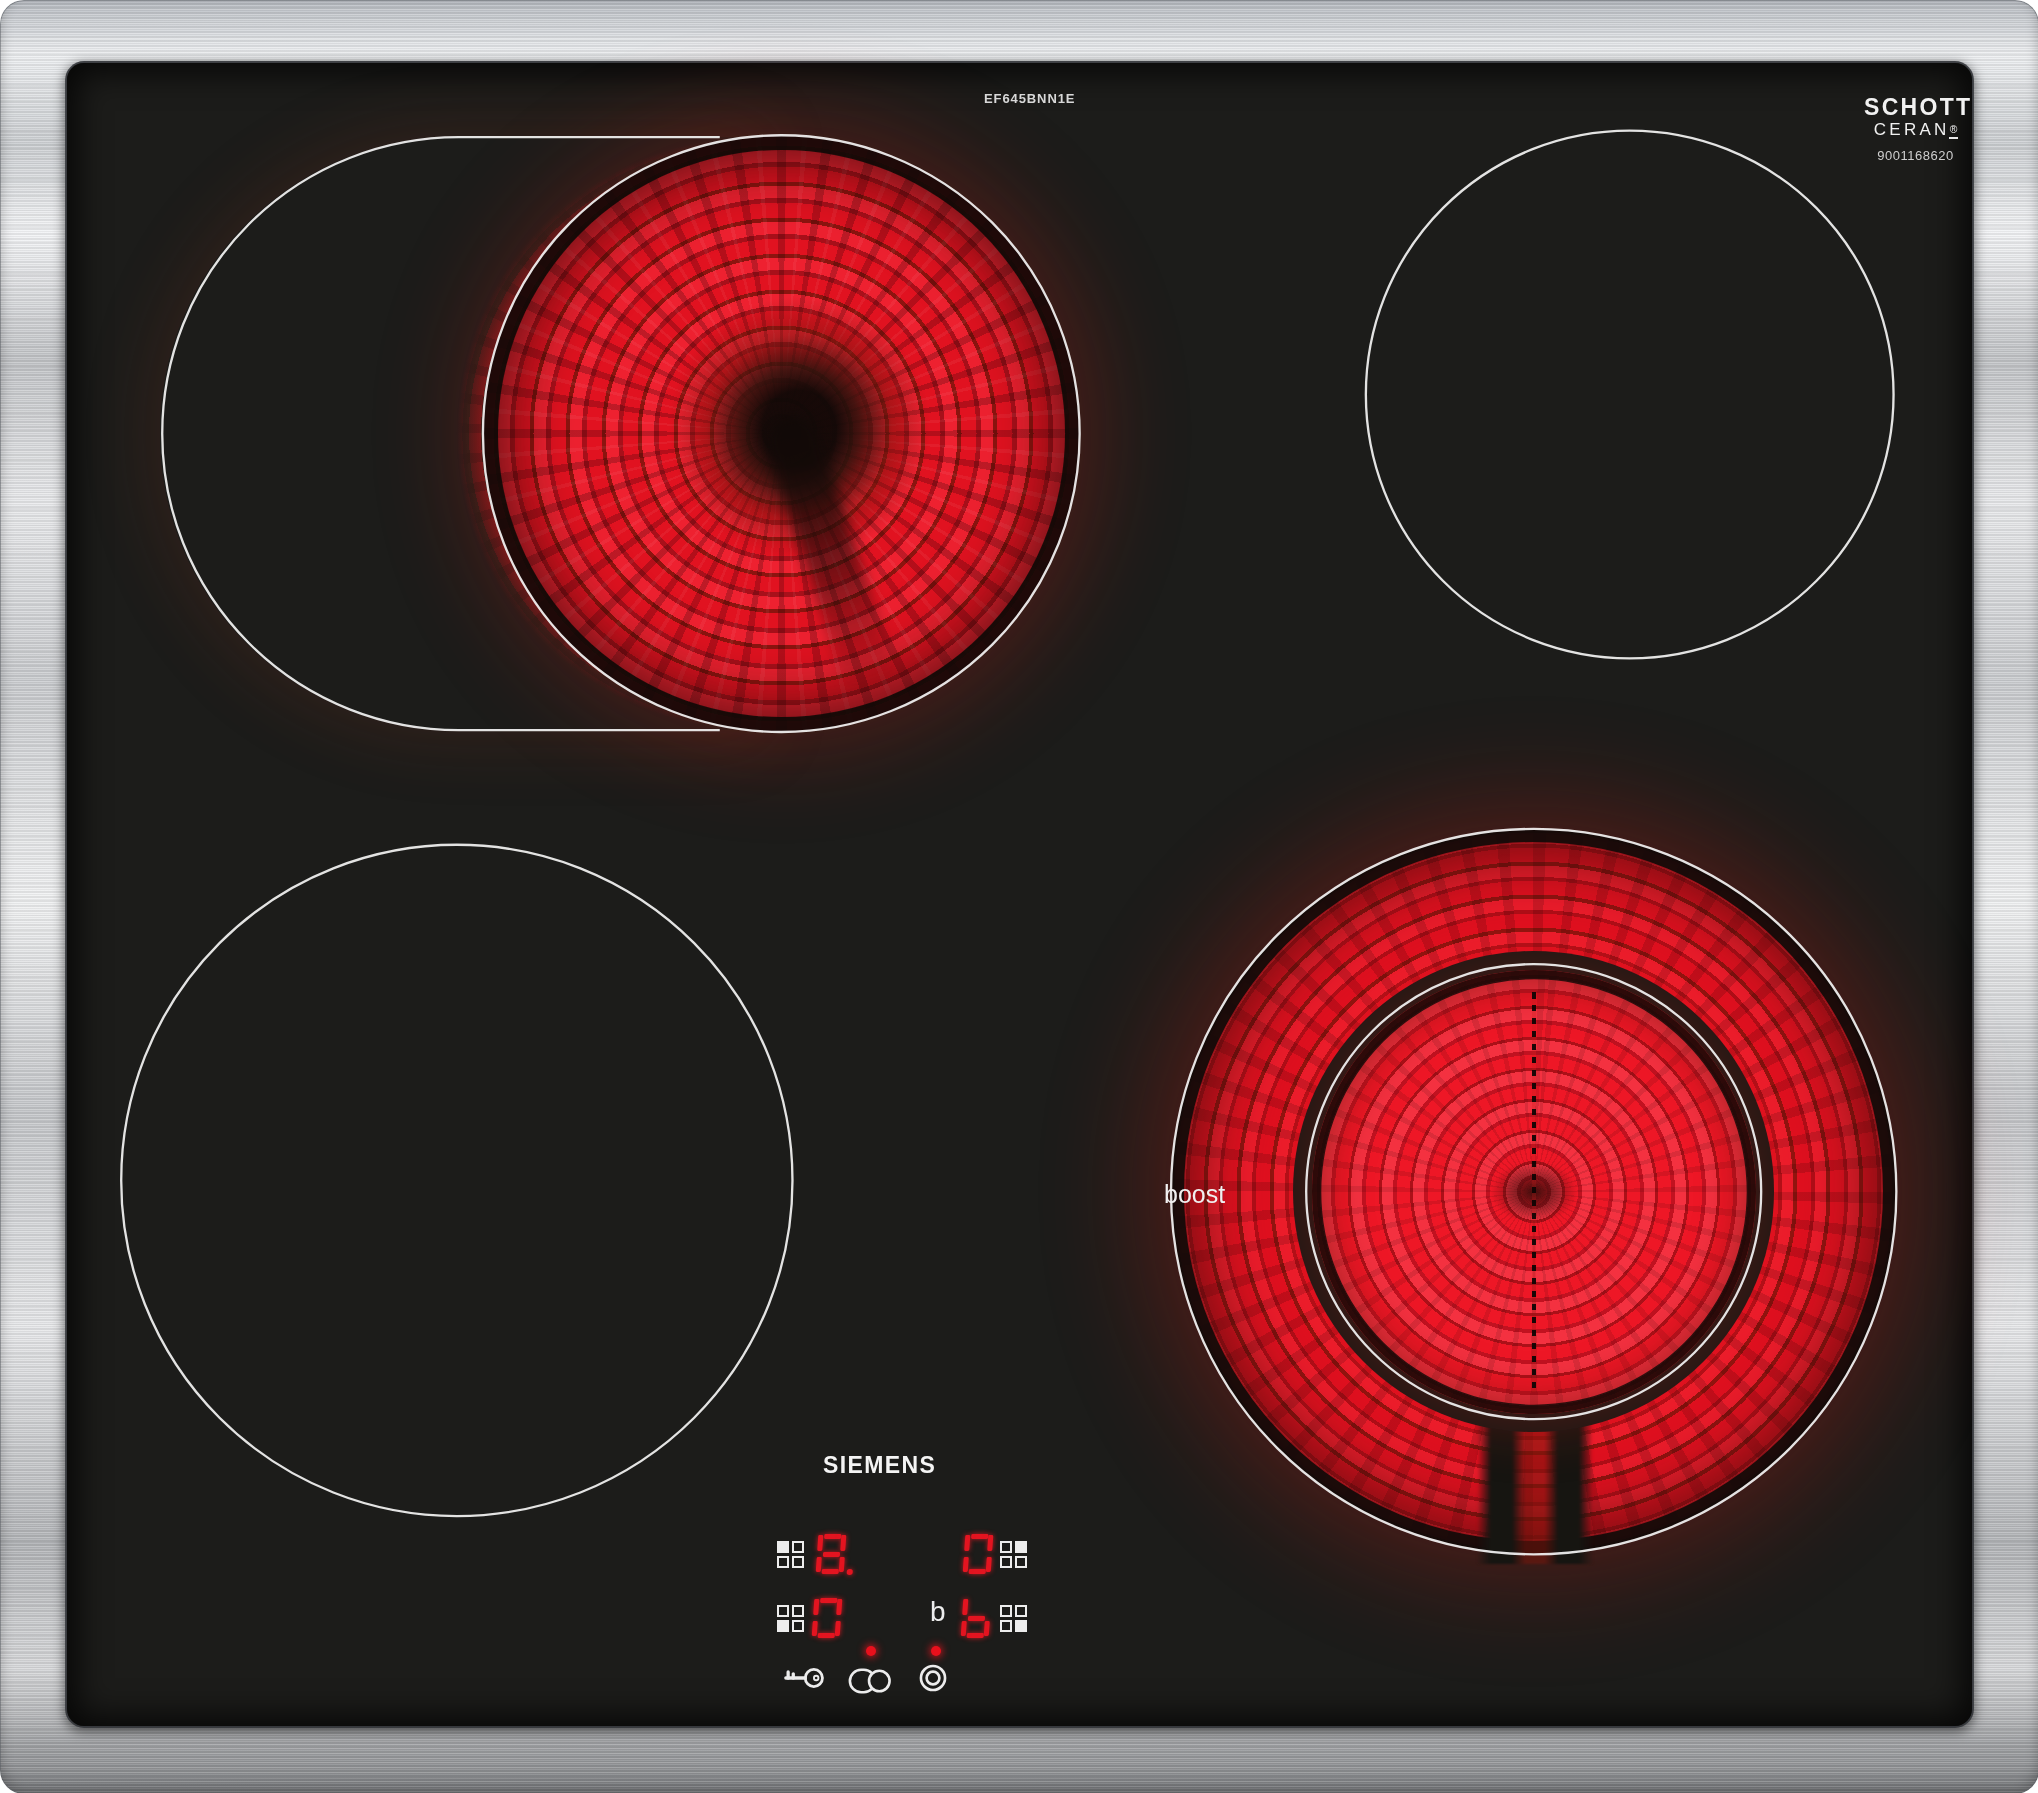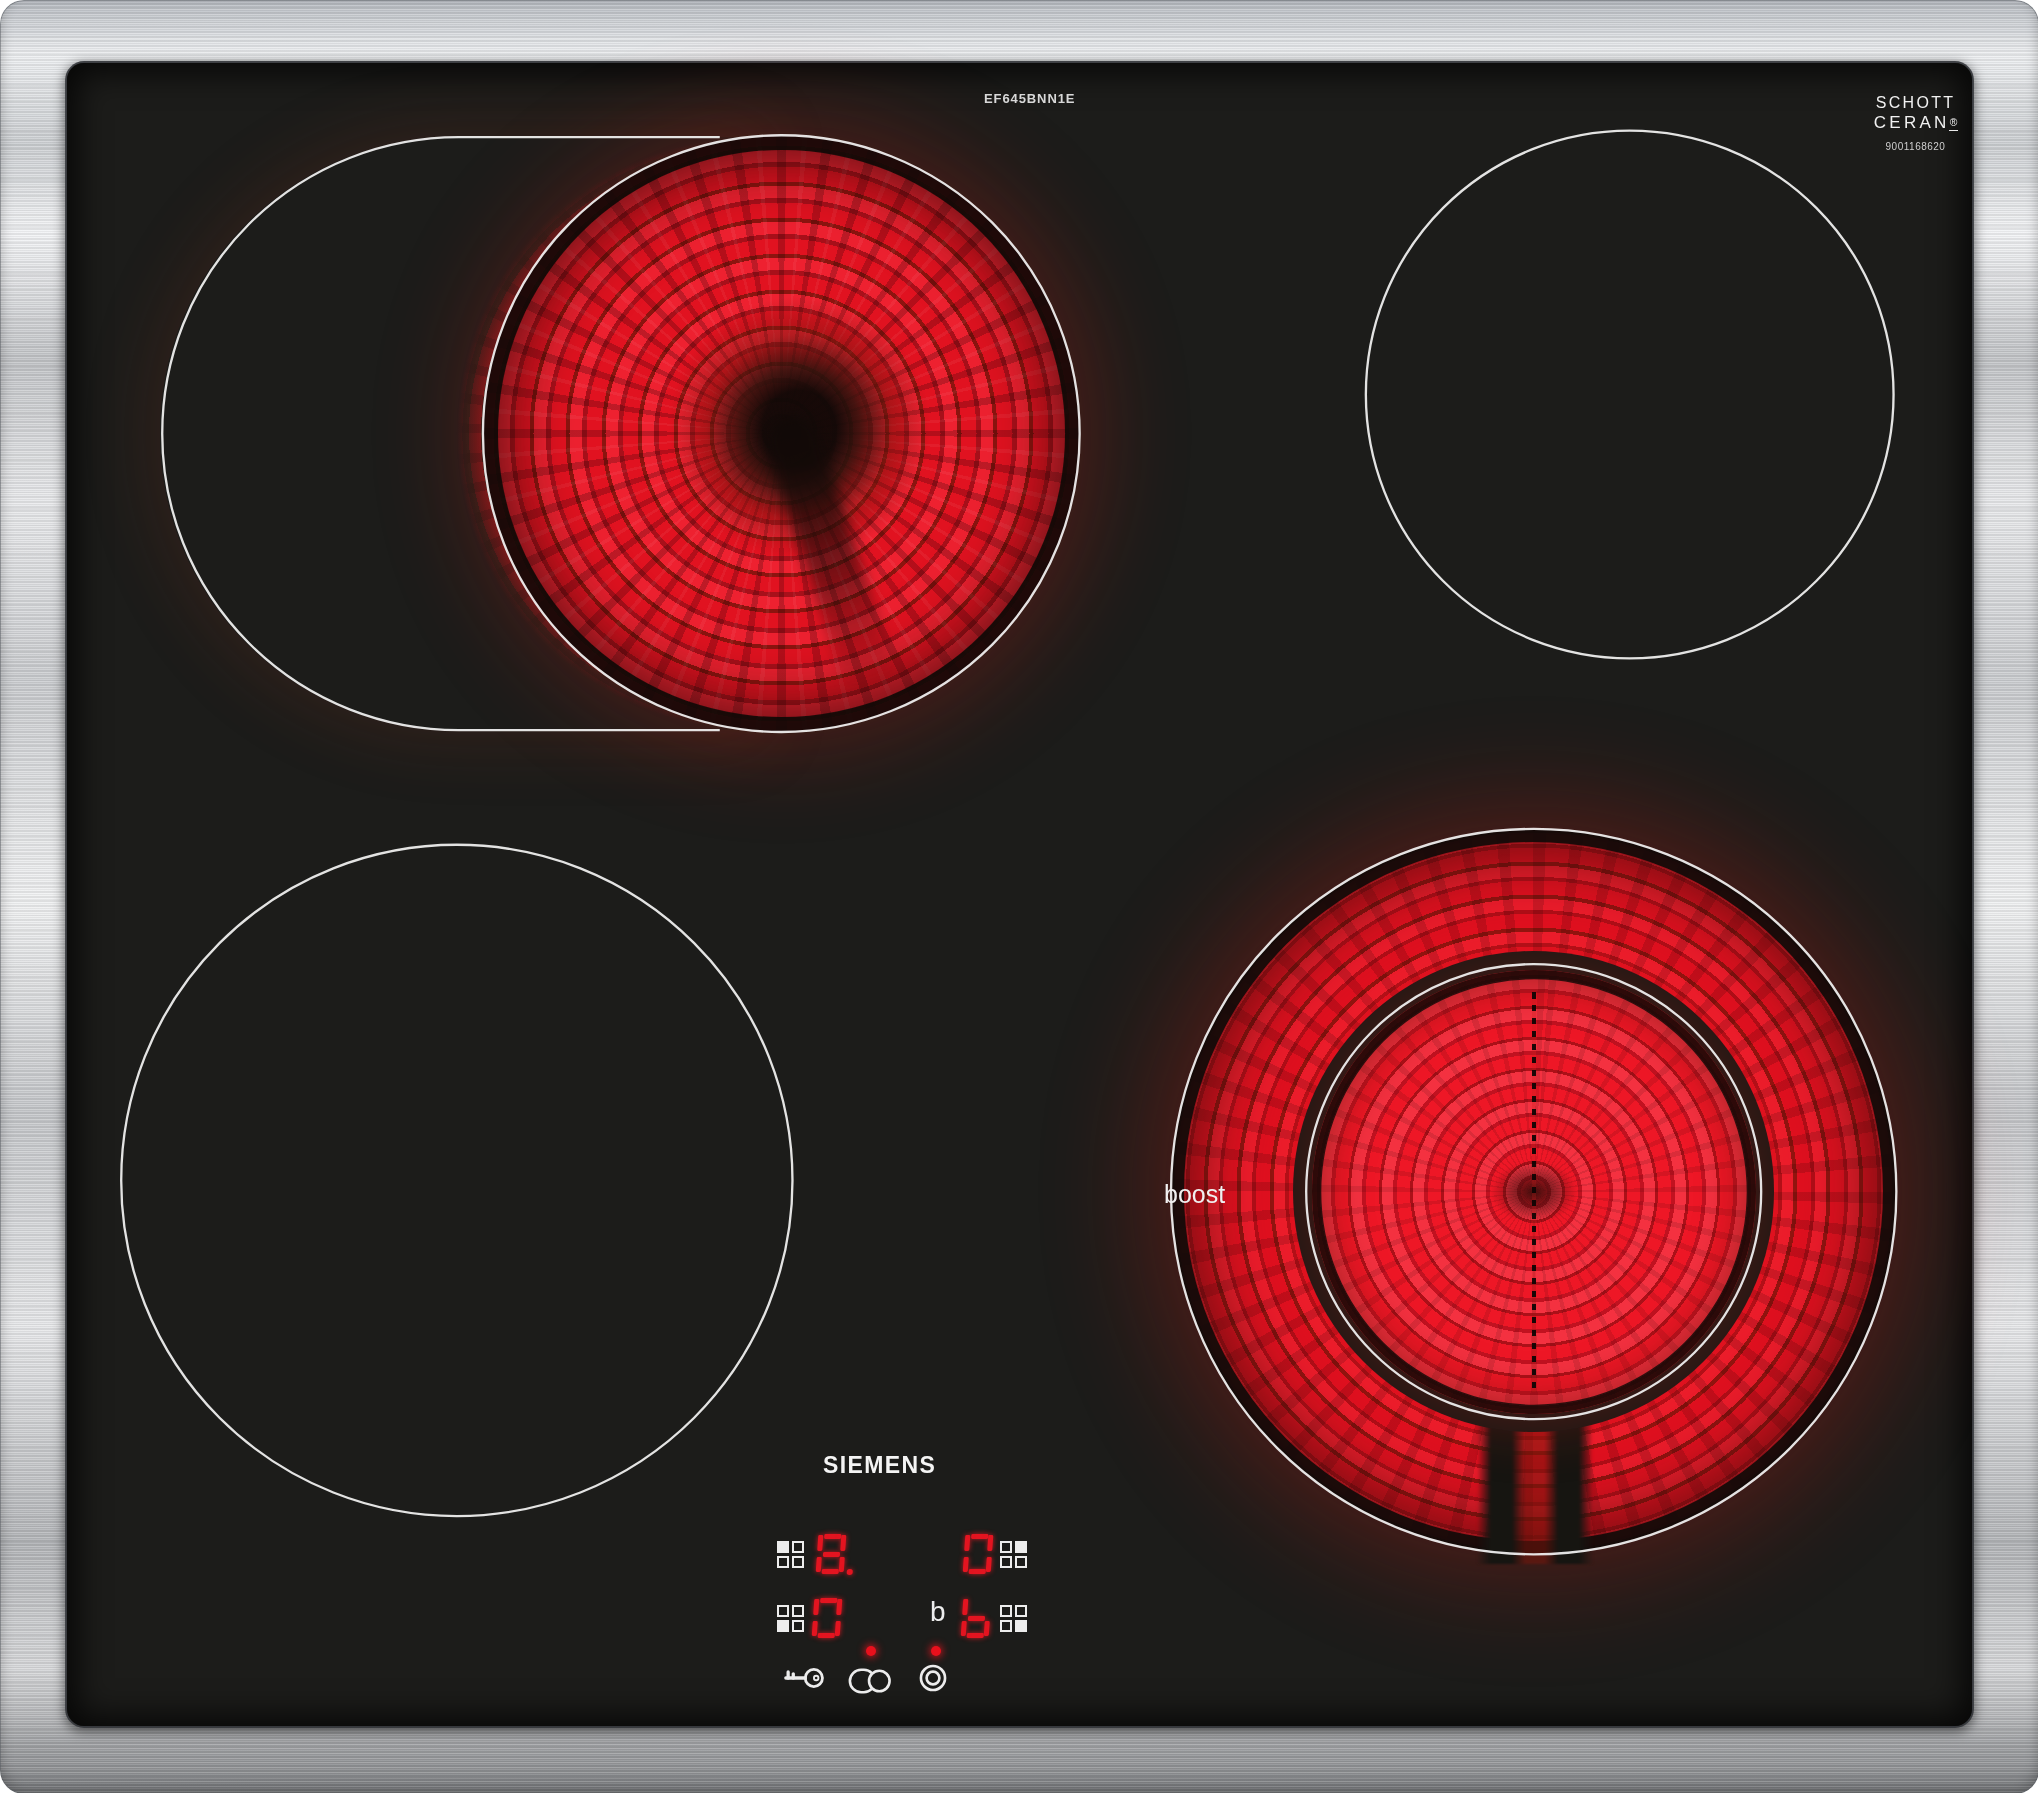--- a/index.html
+++ b/index.html
@@ -84,25 +84,25 @@
     background:repeating-linear-gradient(180deg, rgba(16,5,4,.95) 0 6.5px, rgba(190,30,25,.25) 6.5px 13px);
   }
 
   
   .outlines{position:absolute; left:0; top:0; z-index:6; pointer-events:none;}
 
   
   .txt{position:absolute; z-index:7; color:#ededed;text-align:center;}
   .model{left:984px; top:91px; font-size:13px; letter-spacing:0.9px; color:#d8d8d8; font-weight:600;}
   .schott{left:1864px; top:95px; width:103px; line-height:1.05; color:#f1f1f1;}
-  .schott .l1{font-size:16px; font-weight:400; letter-spacing:2.3px;}
+  .schott .l1{font-size:23px; font-weight:700; letter-spacing:2.3px;}
   .schott .l2{font-size:17px; font-weight:400; letter-spacing:3.3px; margin-top:1.9px;}
   .schott .reg{font-size:10.3px; vertical-align:1.9px; position:relative; letter-spacing:0;}
   .schott .reg::after{content:''; position:absolute; left:-0.9px; right:-0.9px; bottom:-3.7px; height:1.9px; background:#eaeaea;}
-  .schott .code{font-size:10px; font-weight:400; letter-spacing:0.5px; color:#cfcfcf; margin-top:10.3px;}
+  .schott .code{font-size:13px; font-weight:400; letter-spacing:0.5px; color:#cfcfcf; margin-top:10.3px;}
   .siemens{left:823px; top:1452px; font-size:23px; font-weight:700; letter-spacing:1.4px; color:#f4f4f4;}
   .boost{left:1164px; top:1180px; font-size:25px; color:#f0f0f0; z-index:7;}
 
   
   .panel-el{position:absolute; z-index:7;}
 
   .zone-grid{display:grid; grid-template-columns:12px 12px; grid-template-rows:12px 12px; gap:3.3px;}
   .zone-grid .cell{border:2.4px solid #ededed; background:transparent;}
   .zone-grid .cell.filled{background:#ededed;}
 

